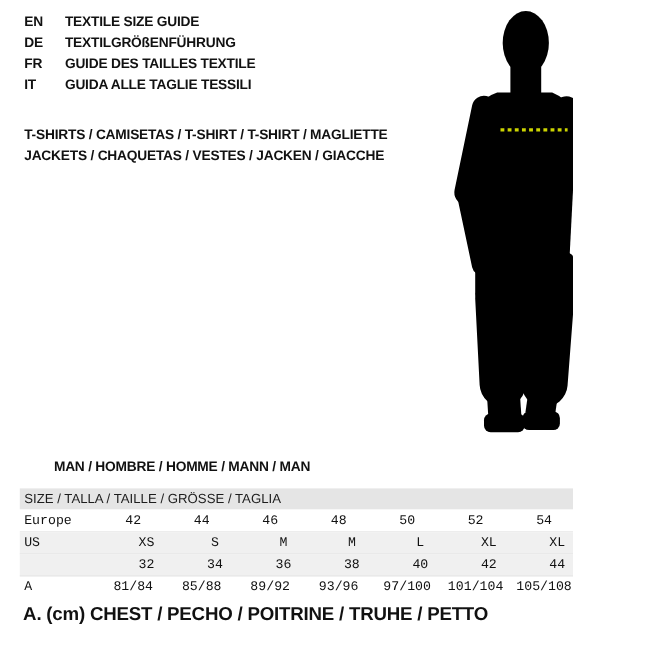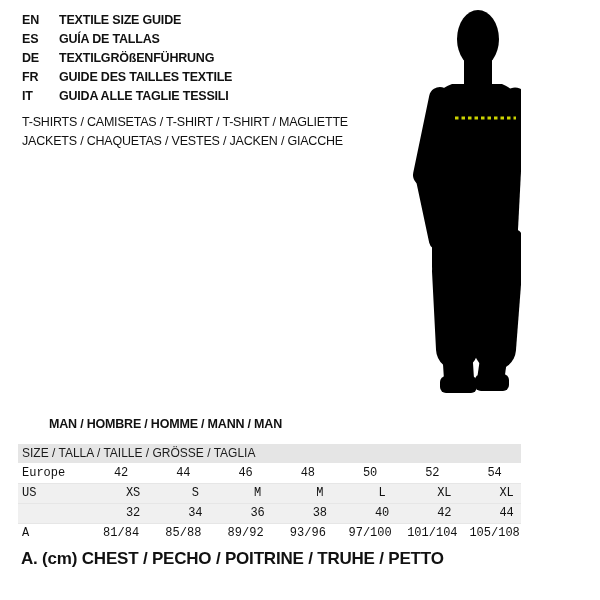--- a/index.html
+++ b/index.html
@@ -7,21 +7,21 @@
     position:relative; width:521px; height:600px; background:#ffffff;
     font-family:"Liberation Sans", sans-serif; color:#111; overflow:hidden;
   }
   
   .lang-list { position:absolute; left:22px; top:10px; }
   .lang-row { display:flex; height:19px; align-items:center;
               font-weight:700; font-size:12.5px; letter-spacing:-0.2px; }
   .lang-code { width:37px; }
   
   .categories { position:absolute; left:22px; top:113px;
-                font-weight:400; font-size:12.5px; line-height:19px; letter-spacing:-0.2px; }
+                font-weight:700; font-size:12.5px; line-height:19px; letter-spacing:-0.2px; }
   
   .figure-wrap { position:absolute; left:398px; top:5px; width:185px; height:395px; }
   .figure-wrap text { font-family:"Liberation Sans", sans-serif; font-size:14px; fill:#111; }
   
   .man-heading { position:absolute; left:21px; top:417px;
                  font-weight:700; font-size:12.5px; letter-spacing:-0.2px;margin-left:28px; }
   
   .size-table { position:absolute; left:18px; top:444px; width:570px; font-size:12px; }
   .t-header { background:#e5e5e5; height:19px; line-height:19px;
               padding-left:4px; margin-bottom:1px; color:#1c1c1c; }
@@ -37,24 +37,20 @@
 </style>
 </head>
 <body>
 
 <div class="page">
 
   <div class="lang-list">
     <div class="lang-row">
       <span class="lang-code">EN</span>
       <span class="lang-label">TEXTILE SIZE GUIDE</span>
-    </div>
-    <div class="lang-row">
-      <span class="lang-code">ES</span>
-      <span class="lang-label">GUÍA DE TALLAS</span>
     </div>
     <div class="lang-row">
       <span class="lang-code">DE</span>
       <span class="lang-label">TEXTILGRÖßENFÜHRUNG</span>
     </div>
     <div class="lang-row">
       <span class="lang-code">FR</span>
       <span class="lang-label">GUIDE DES TAILLES TEXTILE</span>
     </div>
     <div class="lang-row">

